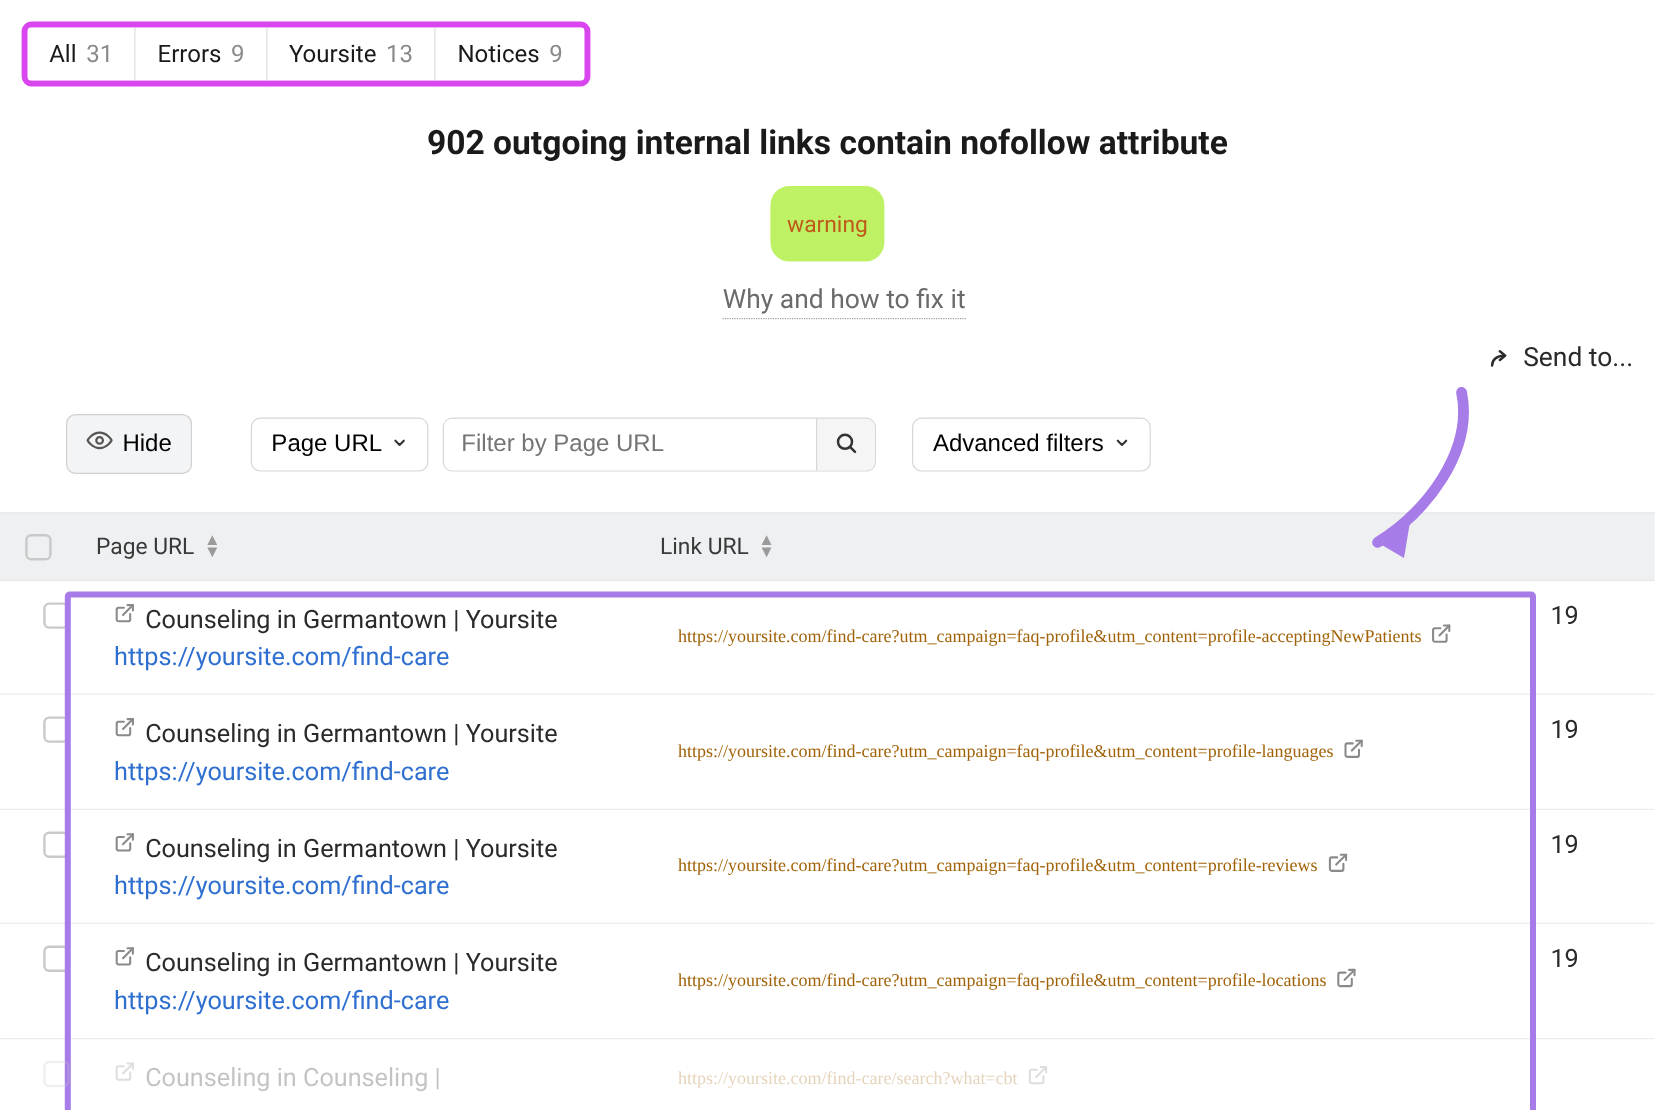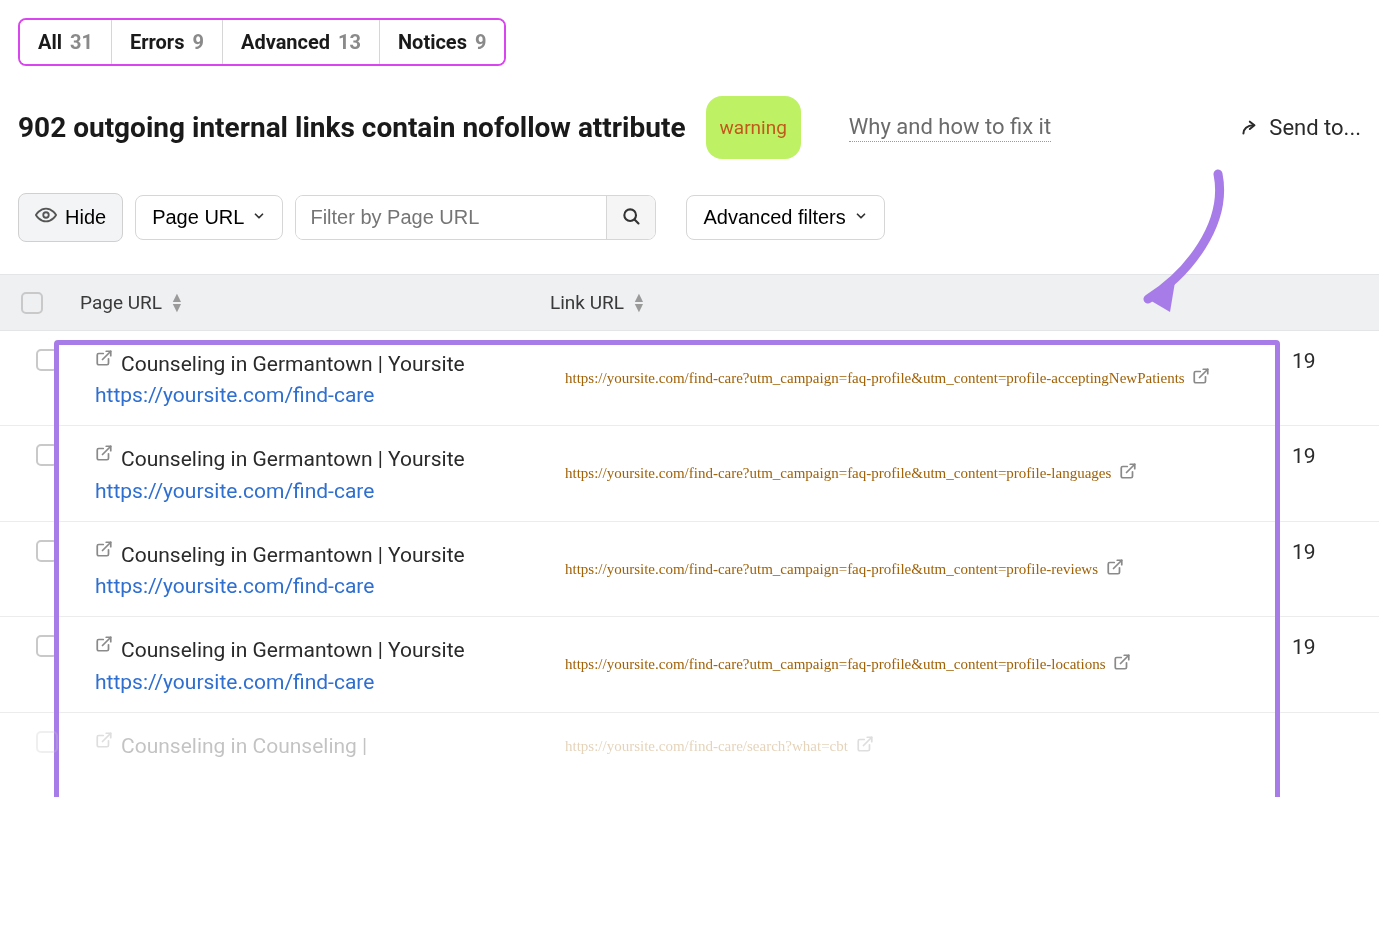--- a/index.html
+++ b/index.html
@@ -8,43 +8,43 @@
     padding: 18px;
     font-family: -apple-system, BlinkMacSystemFont, "Segoe UI", Roboto, Helvetica, Arial, sans-serif;
     color: #1a1a1a;
     background: #fff;
     font-size: 20px;
   }
 
   
   .tabs {
     display: inline-flex;
-    border: 2px solid #d946ef;
+    border: 5px solid #d946ef;
     border-radius: 8px;
     overflow: hidden;
-    font-weight: bold;
   }
   .tab {
     padding: 10px 18px;
     border-right: 1px solid #d6d6d6;
     cursor: pointer;
     display: flex;
     align-items: center;
     gap: 8px;
     background: #fff;
   }
   .tab:last-child { border-right: none; }
   .tab-count { color: #8a8a8a; }
 
   
   .title-row {
     display: flex;
     align-items: center;
     gap: 20px;
     margin-top: 30px;
+    flex-direction: column;
   }
   .title-row h1 {
     font-size: 28px;
     font-weight: 700;
     margin: 0;
   }
   .badge-warning {
     background: #bef264;
     color: #c05a1a;
     padding: 20px 14px;
@@ -80,20 +80,21 @@
   .btn {
     display: inline-flex;
     align-items: center;
     gap: 8px;
     padding: 10px 16px;
     border: 1px solid #d6d6d6;
     border-radius: 8px;
     background: #fff;
     font-size: 20px;
     cursor: pointer;
+    margin-left: 37px;
   }
   .btn.hide { background: #f3f4f5; border-color:#d0d0d0;}
   .select-btn { padding: 10px 16px; }
   .input-group {
     display: flex;
     border: 1px solid #d6d6d6;
     border-radius: 8px;
     overflow: hidden;
   }
   .input-group input {
@@ -202,21 +203,21 @@
 <div class="tabs">
   <div class="tab">
     <span>All</span>
     <span class="tab-count">31</span>
   </div>
   <div class="tab">
     <span>Errors</span>
     <span class="tab-count">9</span>
   </div>
   <div class="tab">
-    <span>Advanced</span>
+    <span>Yoursite</span>
     <span class="tab-count">13</span>
   </div>
   <div class="tab">
     <span>Notices</span>
     <span class="tab-count">9</span>
   </div>
 </div>
 
 
 <div class="title-row">

